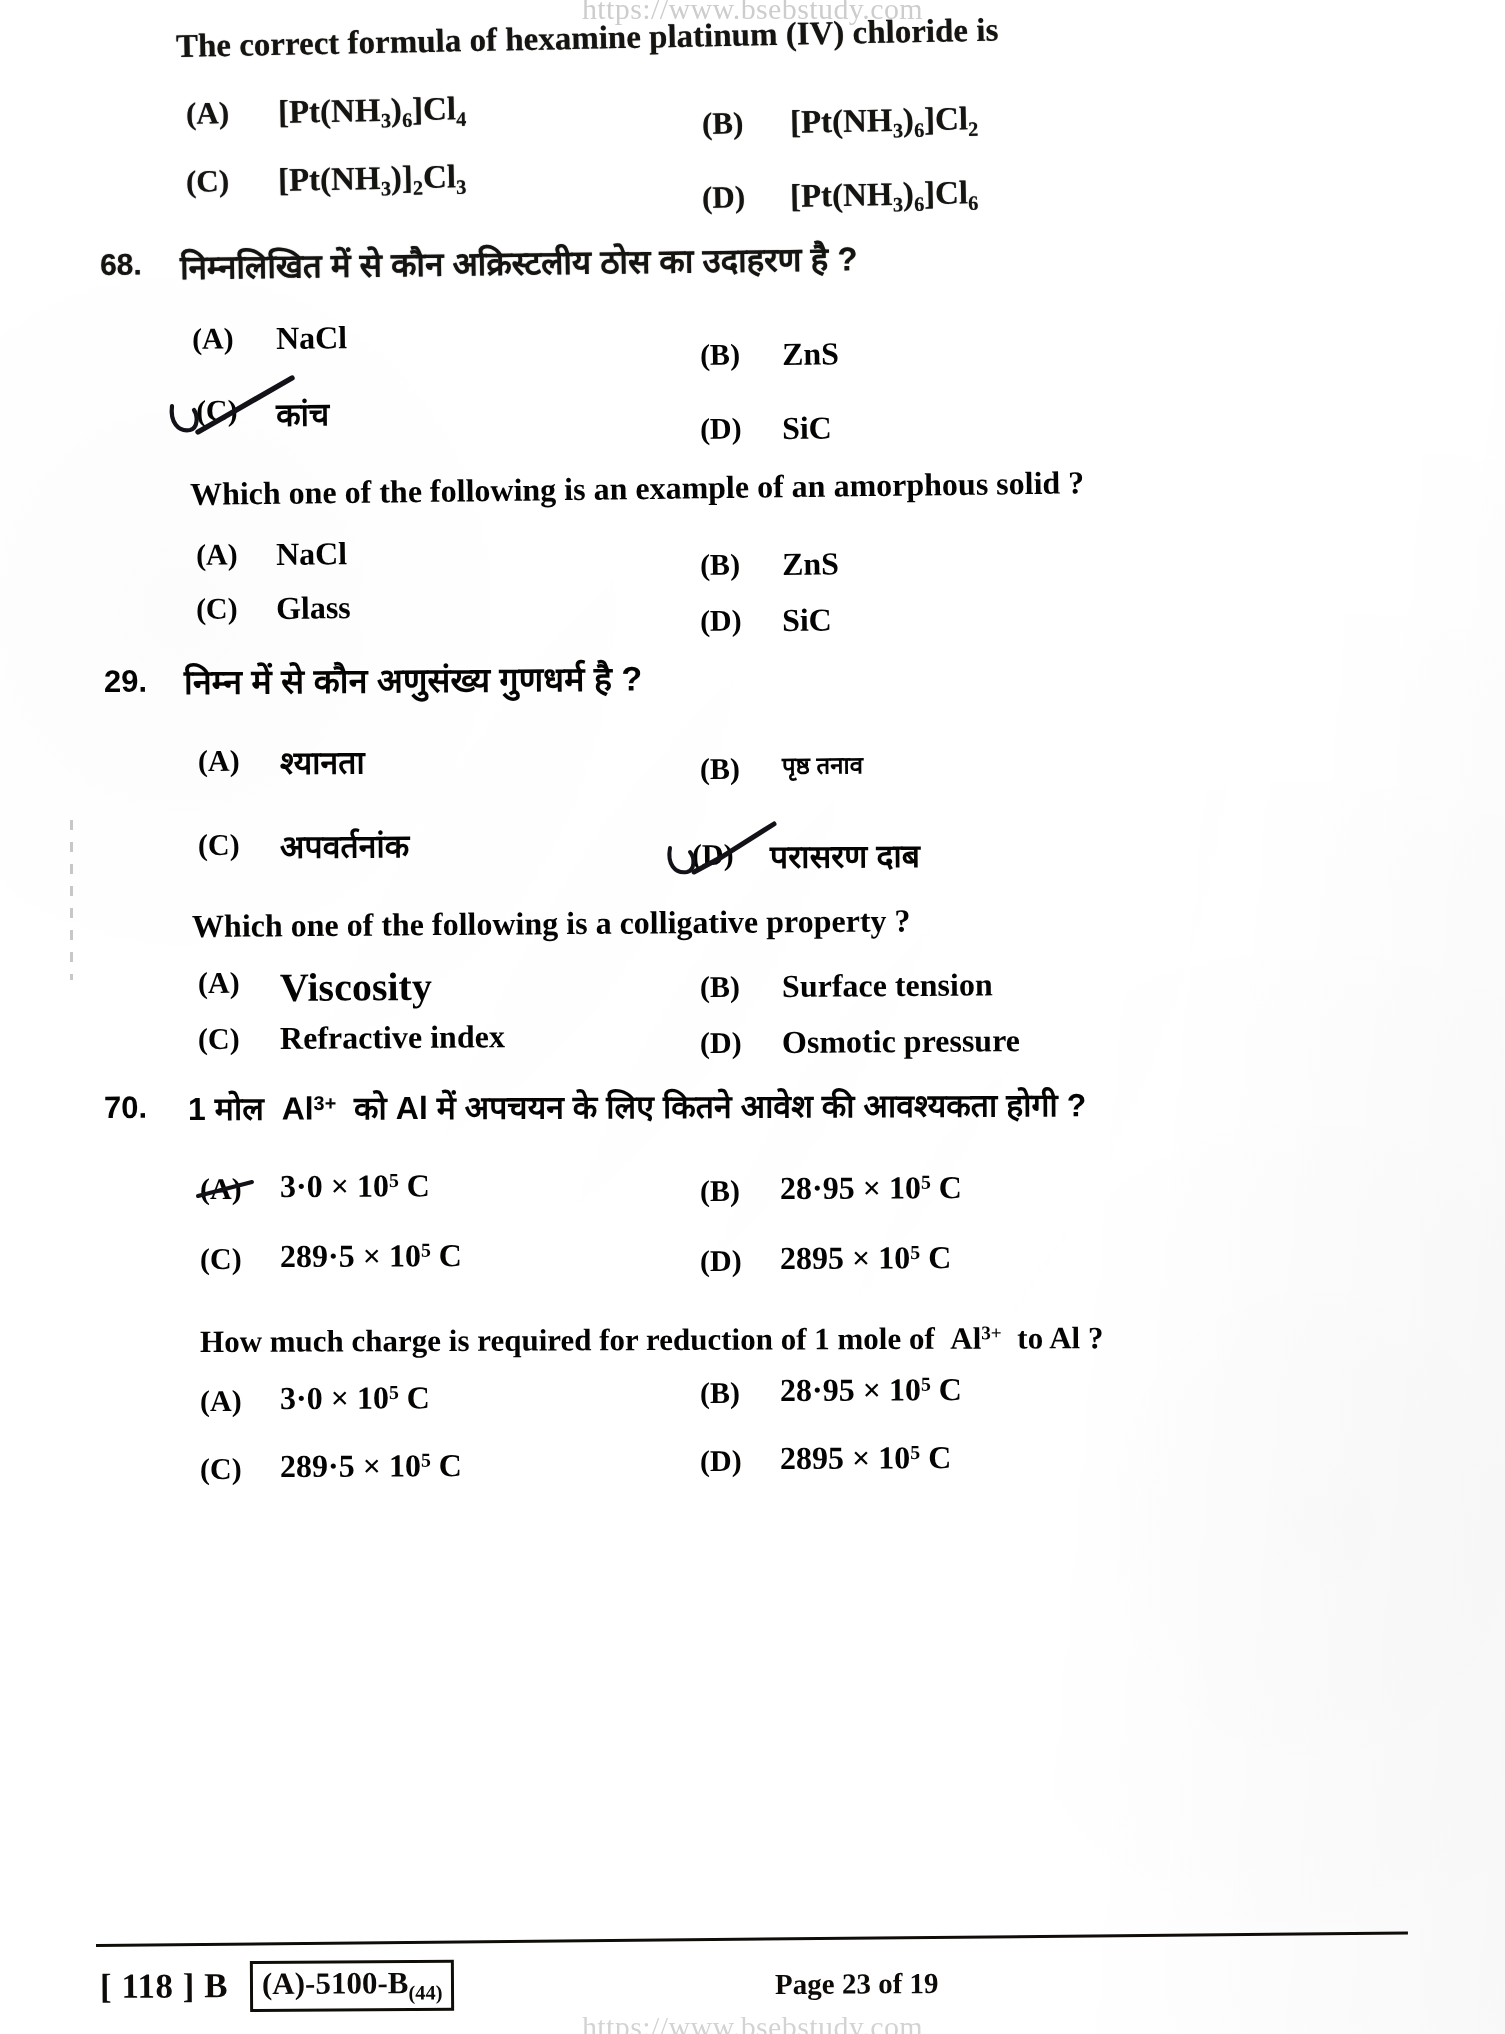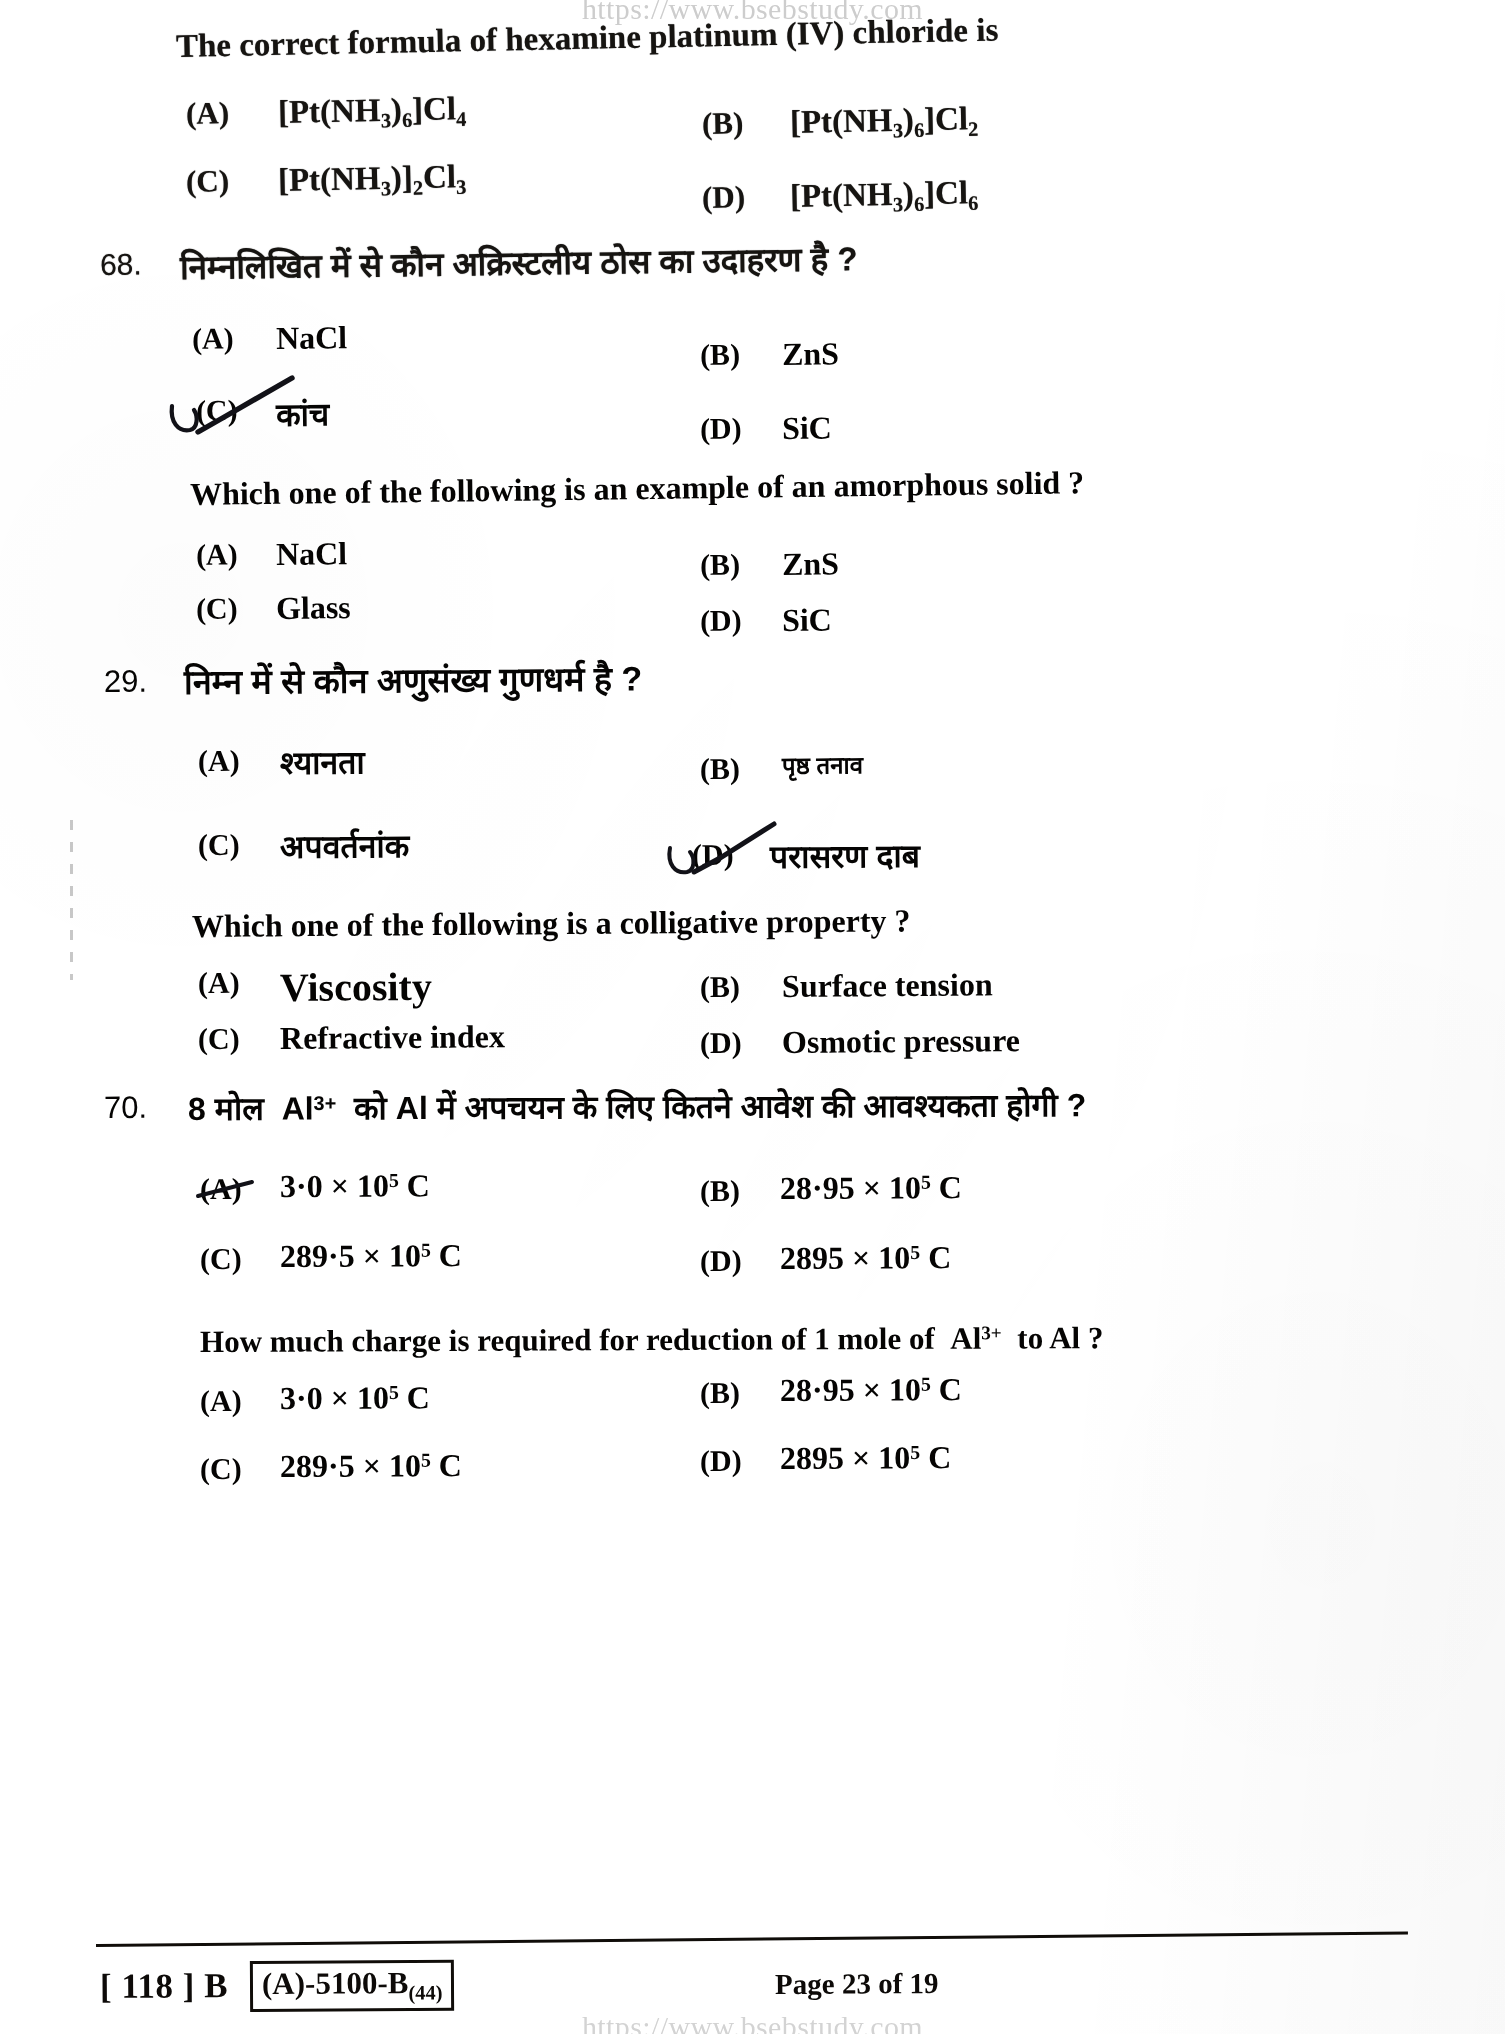--- a/index.html
+++ b/index.html
@@ -26,21 +26,21 @@
   .wm{position:absolute;left:0;right:0;text-align:center;
       font-family:"Liberation Serif",serif;font-size:30px;letter-spacing:.4px;
       color:#c9c9c9;white-space:nowrap;}
   .wm-top{top:-8px;}
   .wm-bot{bottom:-10px;color:#cfcfcf;}
 
   
   .line{position:absolute;white-space:nowrap;}
   .eng{font-family:"Liberation Serif",serif;font-weight:700;}
   .hin{font-family:"Liberation Sans",sans-serif;font-weight:700;}
-  .qnum{font-weight:400;}
+  .qnum{font-weight:700;}
   sub{font-size:.62em;vertical-align:-0.32em;font-weight:700;}
   sup{font-size:.62em;vertical-align:0.48em;font-weight:700;}
 
   
   .sk1{transform:rotate(-1.15deg);transform-origin:left center;}
   .sk2{transform:rotate(-0.75deg);transform-origin:left center;}
   .sk3{transform:rotate(-0.45deg);transform-origin:left center;}
   .sk0{transform:rotate(-0.25deg);transform-origin:left center;}
 
   
@@ -154,21 +154,21 @@
   <div class="line eng heavy sk3" style="left:782px;top:968px;font-size:32px;">Surface tension</div>
 
   <div class="line eng heavy sk3" style="left:198px;top:1022px;font-size:30px;">(C)</div>
   <div class="line eng heavy sk3" style="left:280px;top:1020px;font-size:32px;">Refractive index</div>
 
   <div class="line eng heavy sk3" style="left:700px;top:1026px;font-size:30px;">(D)</div>
   <div class="line eng heavy sk3" style="left:782px;top:1024px;font-size:32px;">Osmotic pressure</div>
 
   <div class="line qnum hin heavy sk0" style="left:104px;top:1090px;font-size:31px;">70.</div>
   <div class="line hin heavy sk0" style="left:188px;top:1086px;font-size:32px;">
-    <span>8 मोल</span>
+    <span>1 मोल</span>
     <span>&nbsp;Al<sup>3+</sup>&nbsp;</span>
     <span>को Al में अपचयन के लिए कितने आवेश की आवश्यकता होगी ?</span>
   </div>
 
   <div class="line eng heavy sk0" style="left:200px;top:1172px;font-size:30px;">(A)</div>
   <div class="line eng heavy sk0" style="left:280px;top:1168px;font-size:32px;">
     <span>3·0</span>
     <span>×</span>
     <span>10</span><sup>5</sup>
     <span>C</span>

